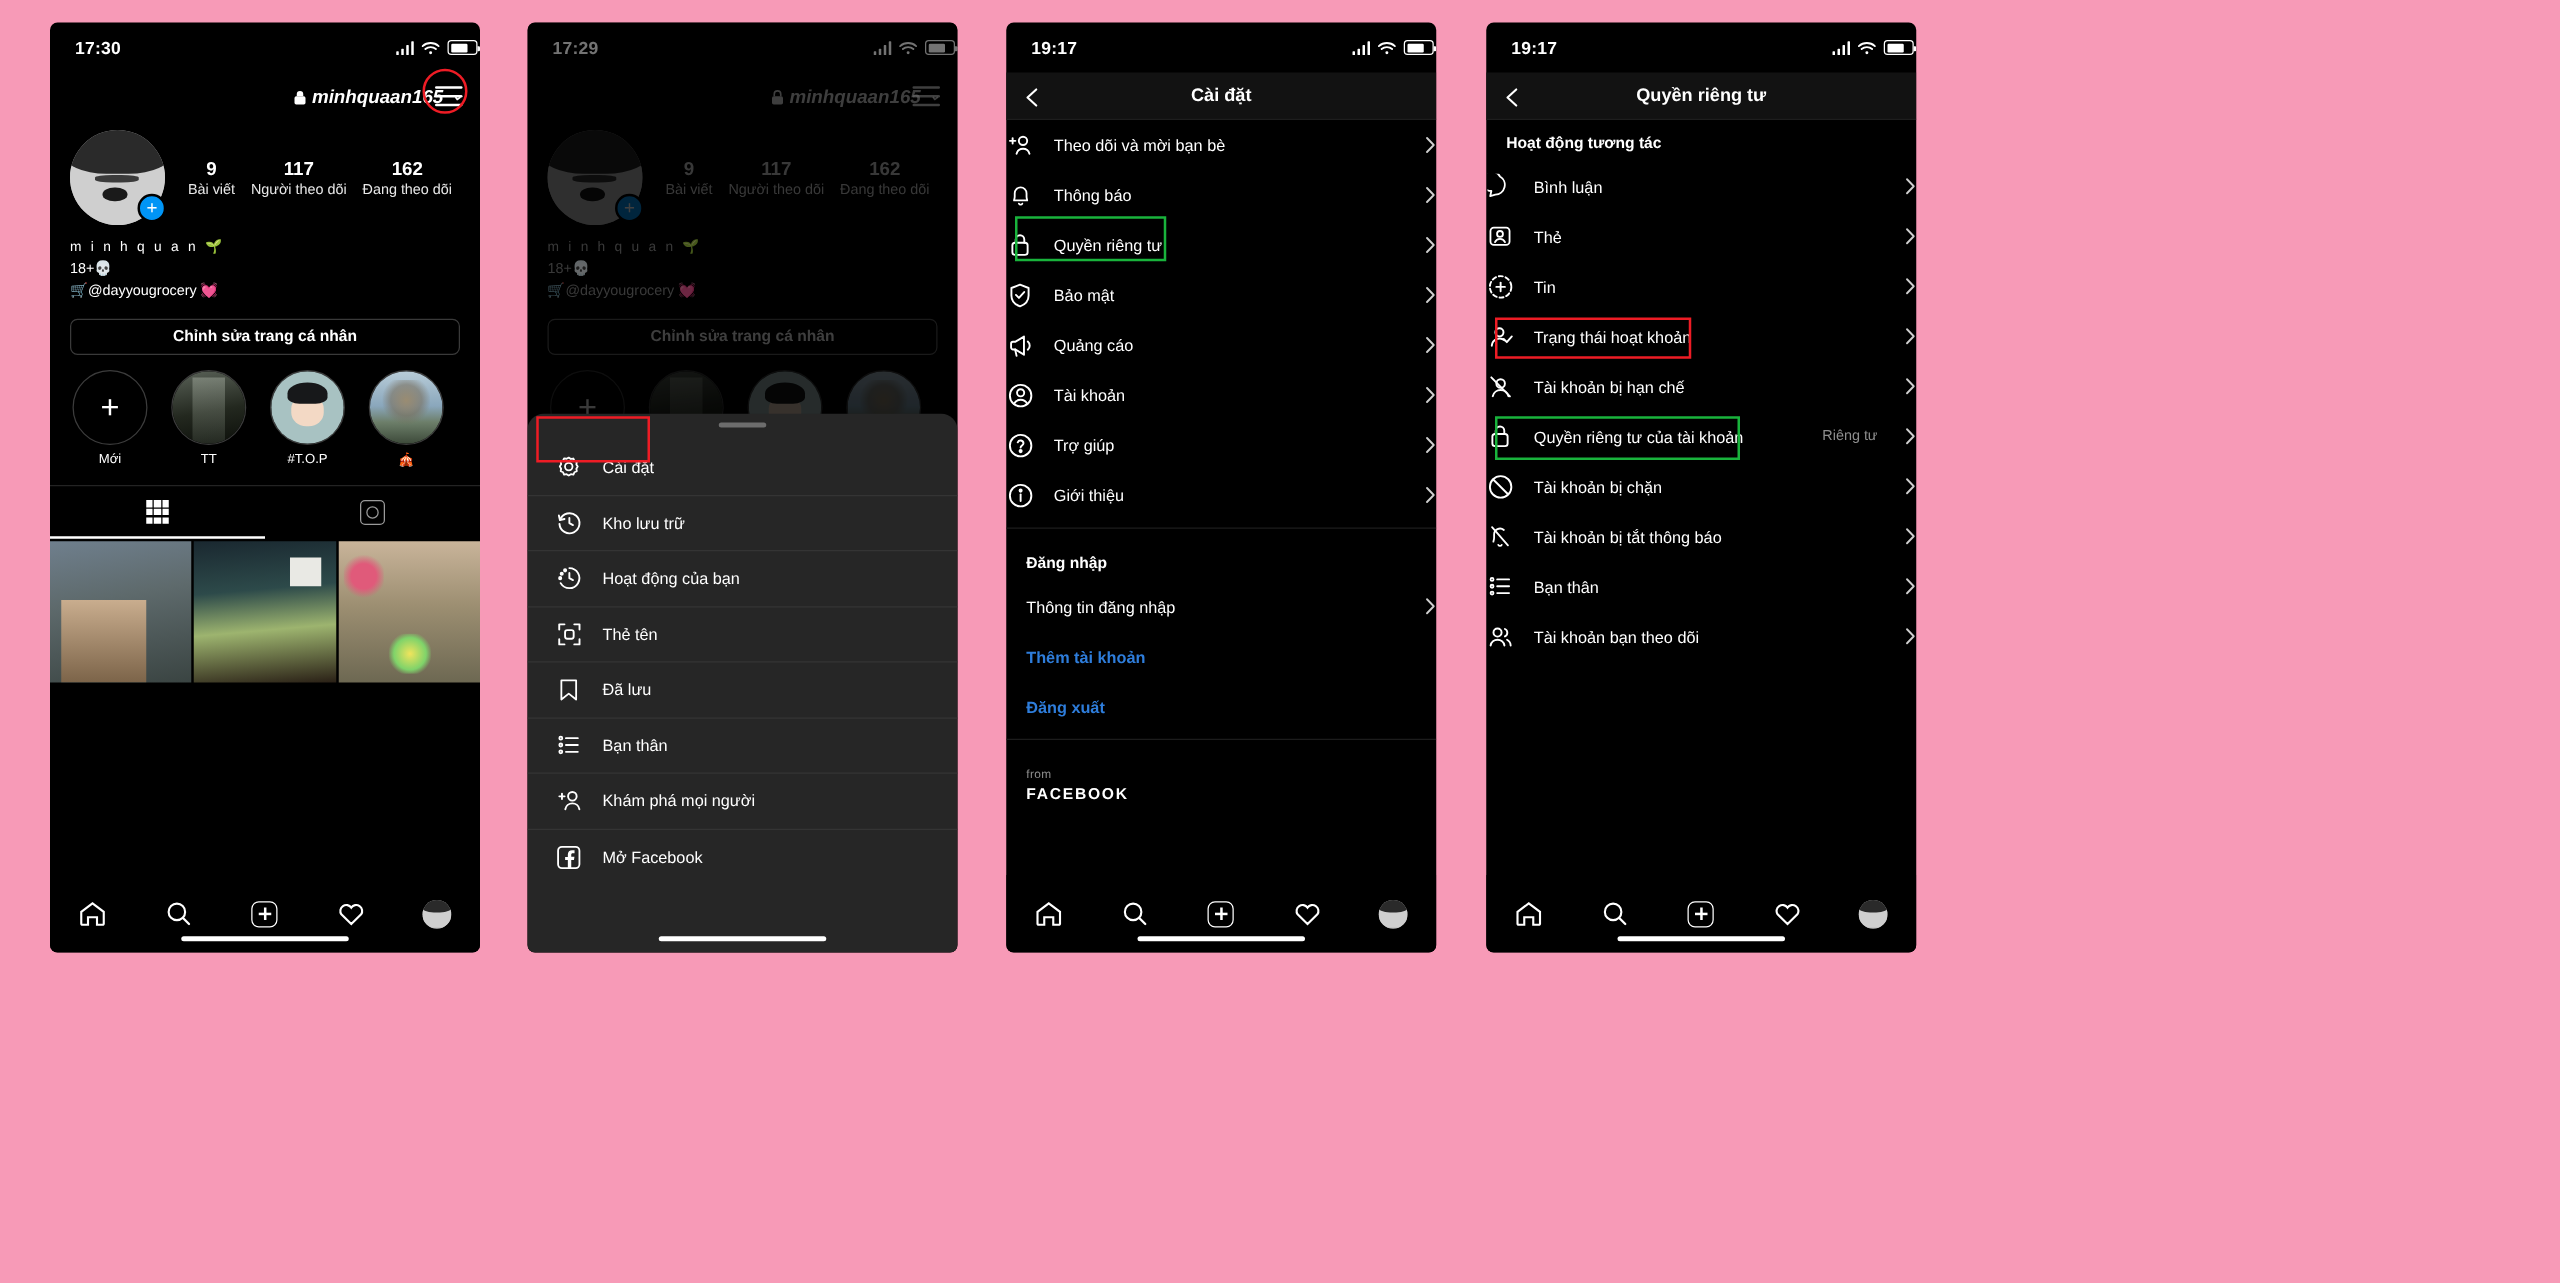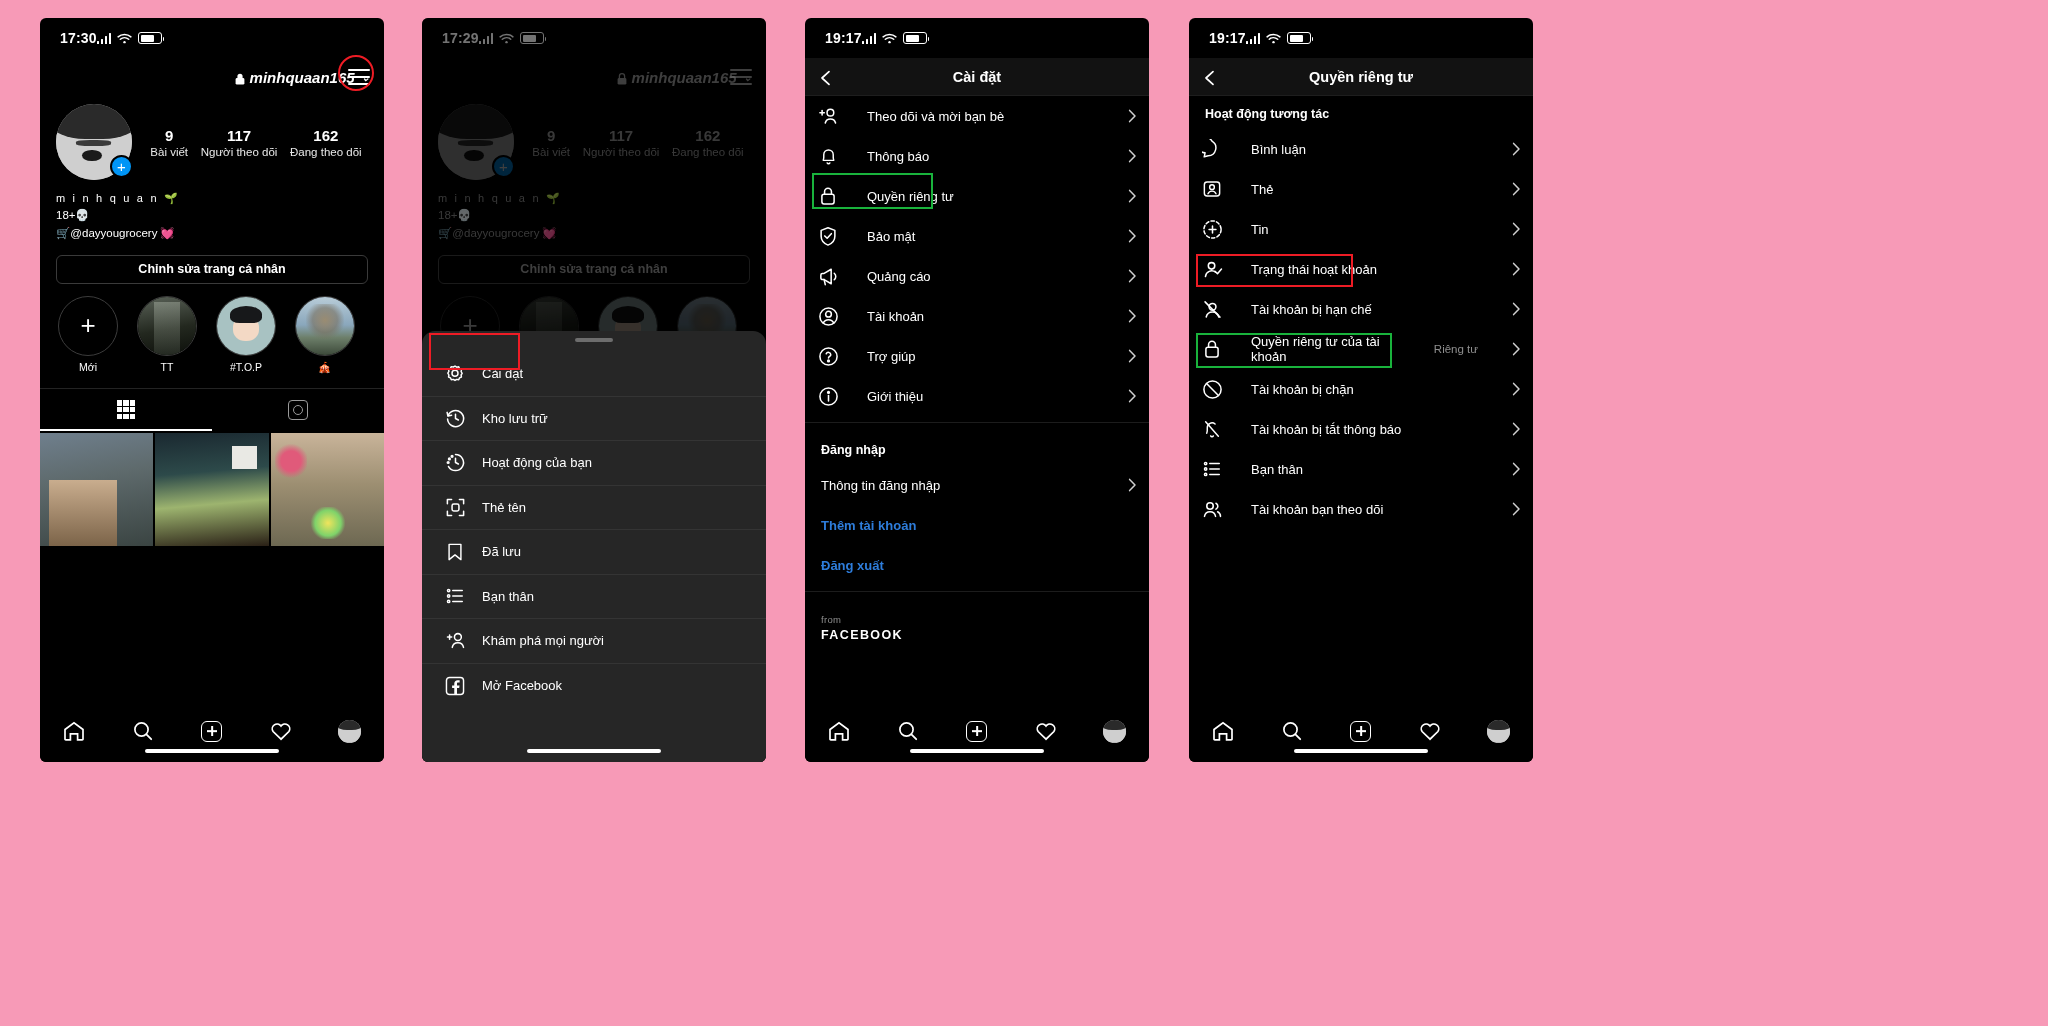--- a/index.html
+++ b/index.html
@@ -22,21 +22,21 @@
     color:#fff;
   }
   #p1 { left:40px; }
   #p2 { left:422px; }
   #p3 { left:805px; }
   #p4 { left:1189px; }
 
   
   .statusbar {
     height:40px;
-    display:flex; align-items:center; 
+    display:flex; align-items:center; justify-content:space-between;
     padding:0 2px 0 20px;
     font-size:14px; font-weight:bold;
     letter-spacing:0.2px;
   }
   .status-right { display:flex; align-items:center; gap:6px; }
   .bars { display:flex; align-items:flex-end; gap:1.5px; height:11px; }
   .bars i { display:block; width:2.5px; background:#fff; border-radius:0.5px; }
   .bars i:nth-child(1){height:3px;} .bars i:nth-child(2){height:5px;}
   .bars i:nth-child(3){height:8px;} .bars i:nth-child(4){height:11px;}
   .wifi { width:15px; height:11px; position:relative; }
@@ -215,22 +215,22 @@
     height:38px; display:flex; align-items:center; justify-content:center;
     position:relative; border-bottom:1px solid #1e1e1e; background:#121212;
   }
   .navbar .title { font-size:14.5px; font-weight:bold; }
   .backbtn {
     position:absolute; left:14px; top:50%; transform:translateY(-50%);
     width:14px; height:14px;
   }
   .backbtn svg { display:block; }
   .srow {
-    height:40px; display:flex; align-items:center; gap:28px;
-    padding:0 12px; font-size:13px; position:relative;
+    height:40px; display:flex; align-items:center; gap:16px;
+    padding:0 0; font-size:13px; position:relative;
   }
   .srow .ic { width:22px; height:22px; flex:0 0 22px; display:flex; align-items:center; justify-content:center; }
   .srow .txt { flex:1; }
   .srow .val { font-size:11.5px; color:#8e8e8e; margin-right:6px; }
   .chev { width:9px; height:14px; flex:0 0 9px; }
   .chev svg { display:block; }
   .sechead {
     padding:14px 16px 8px 16px; font-size:12.5px; font-weight:bold;
   }
   .divider { height:1px; background:#1c1c1c; margin:6px 0; }

